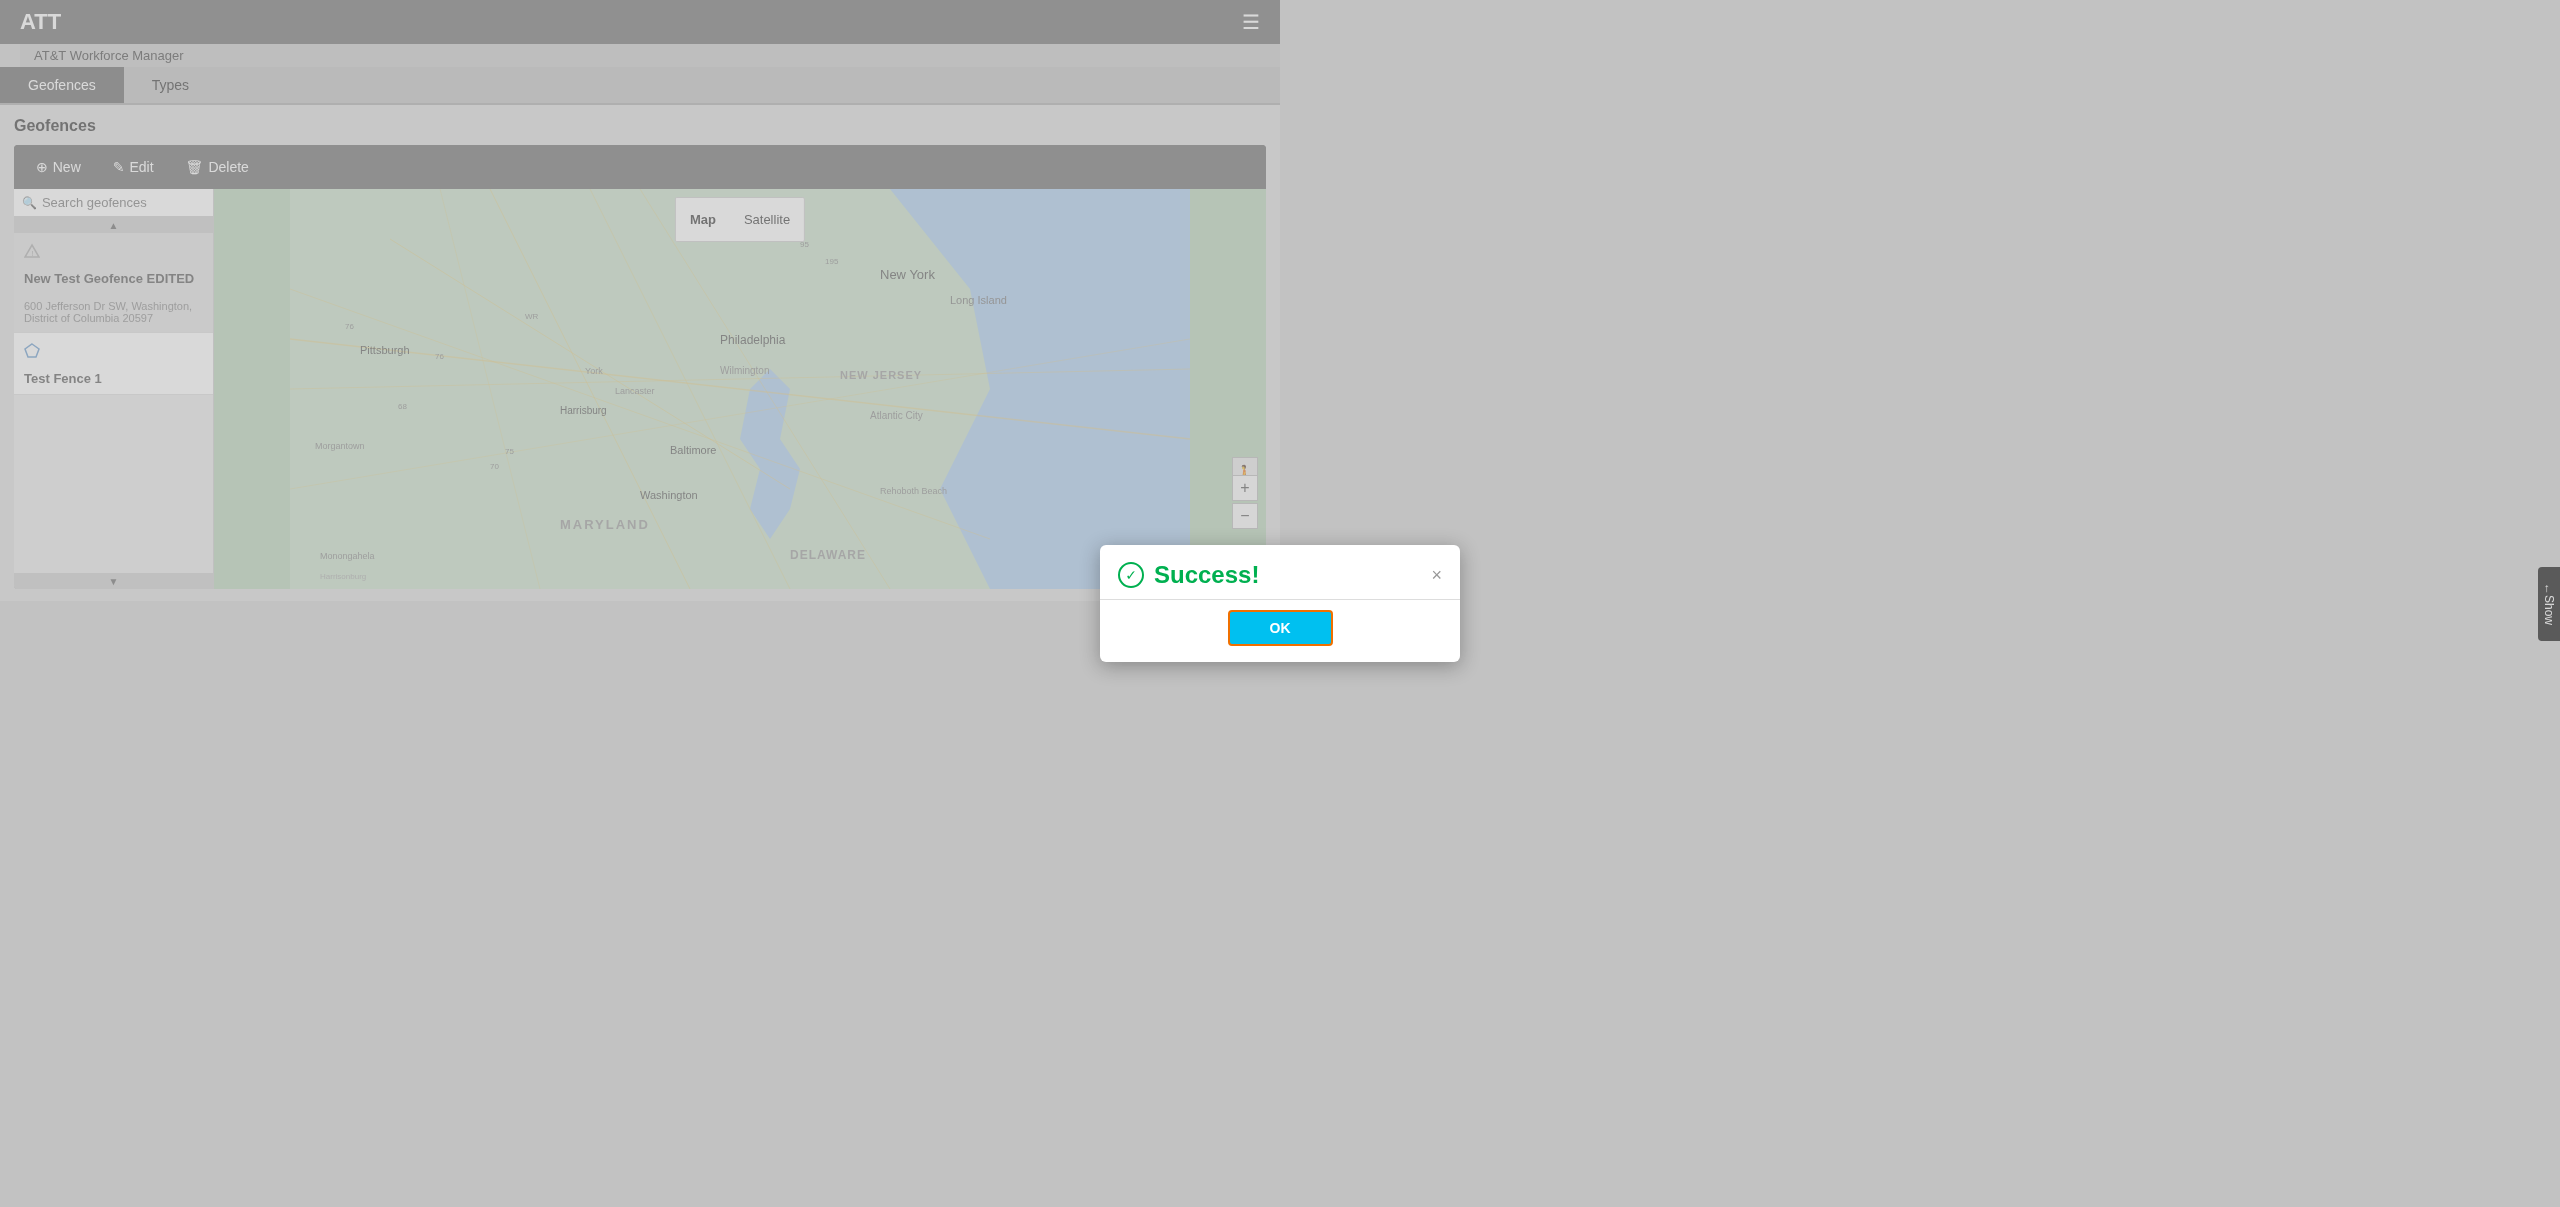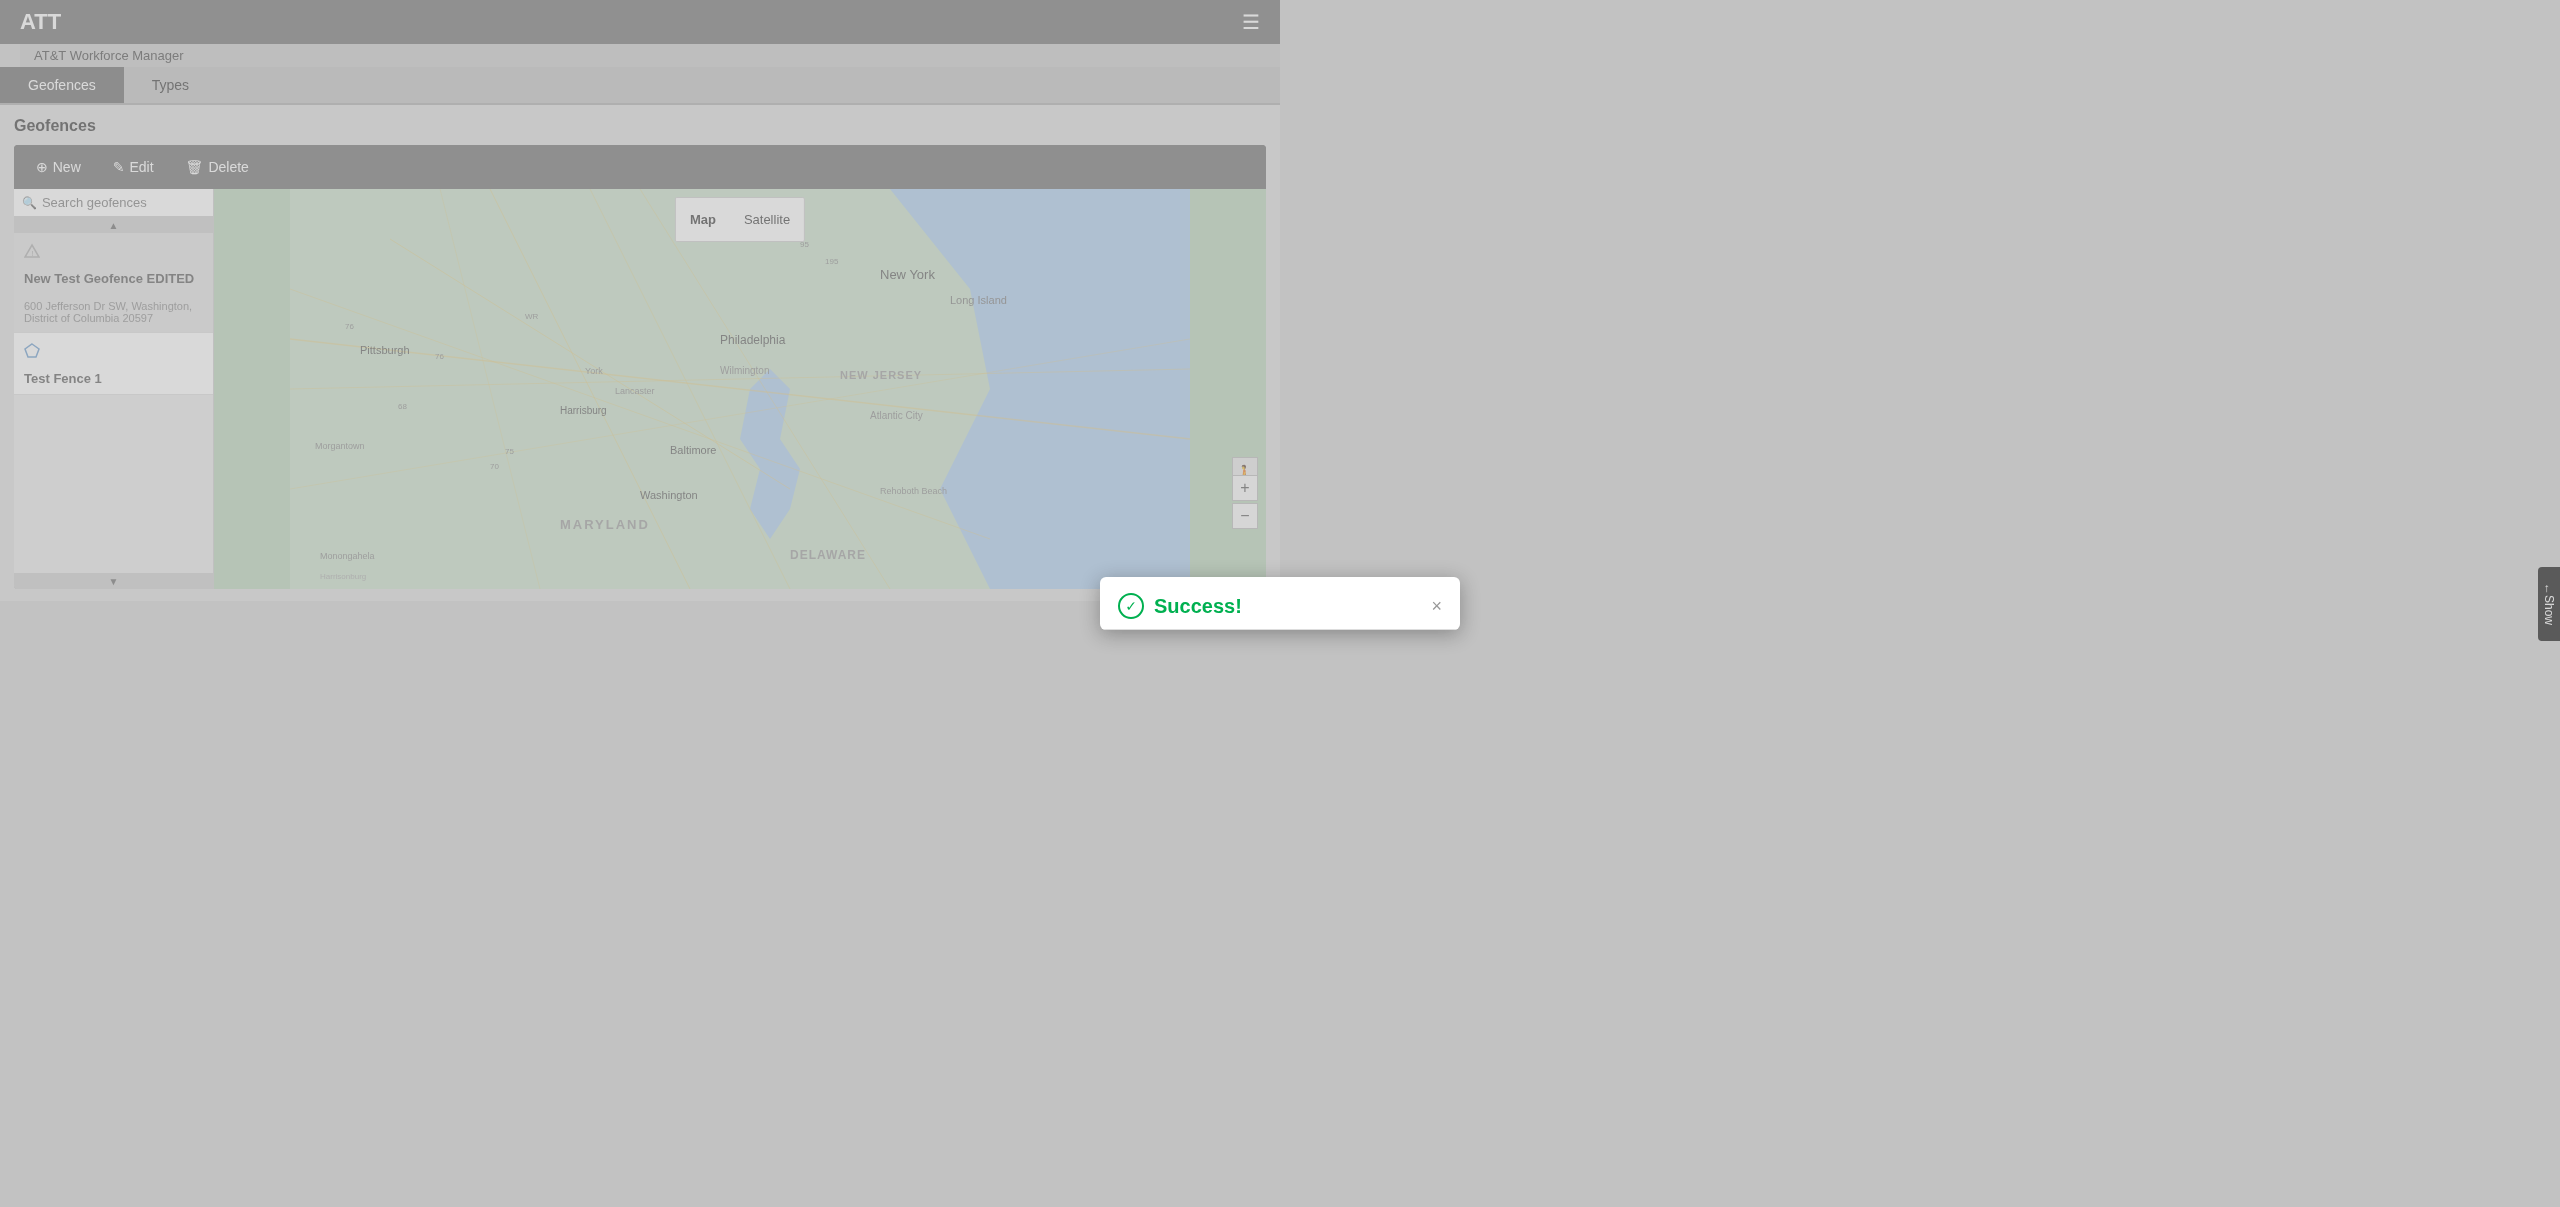--- a/index.html
+++ b/index.html
@@ -276,21 +276,21 @@
     }
     .dialog-close {
       margin-left: auto;
       background: none;
       border: none;
       font-size: 18px;
       color: #999;
       cursor: pointer;
     }
     .dialog-title {
-      font-size: 20px;
+      font-size: 24px;
       font-weight: bold;
       color: #00b050;
     }
     .dialog-body {
       padding: 16px 18px;
       font-size: 14px;
       color: #555;
       text-align: center;
     }
     .dialog-footer {
@@ -486,14 +486,17 @@
   <span>Show</span>
 </div>
 
 <div class="overlay">
   <div class="dialog">
     <div class="dialog-header">
       <div class="check-icon">✓</div>
       <span class="dialog-title">Success!</span>
       <button class="dialog-close">×</button>
     </div>
+    <div class="dialog-footer">
+      <button class="dialog-ok-btn">OK</button>
+    </div>
   </div>
 </div>
 
 </body></html>

